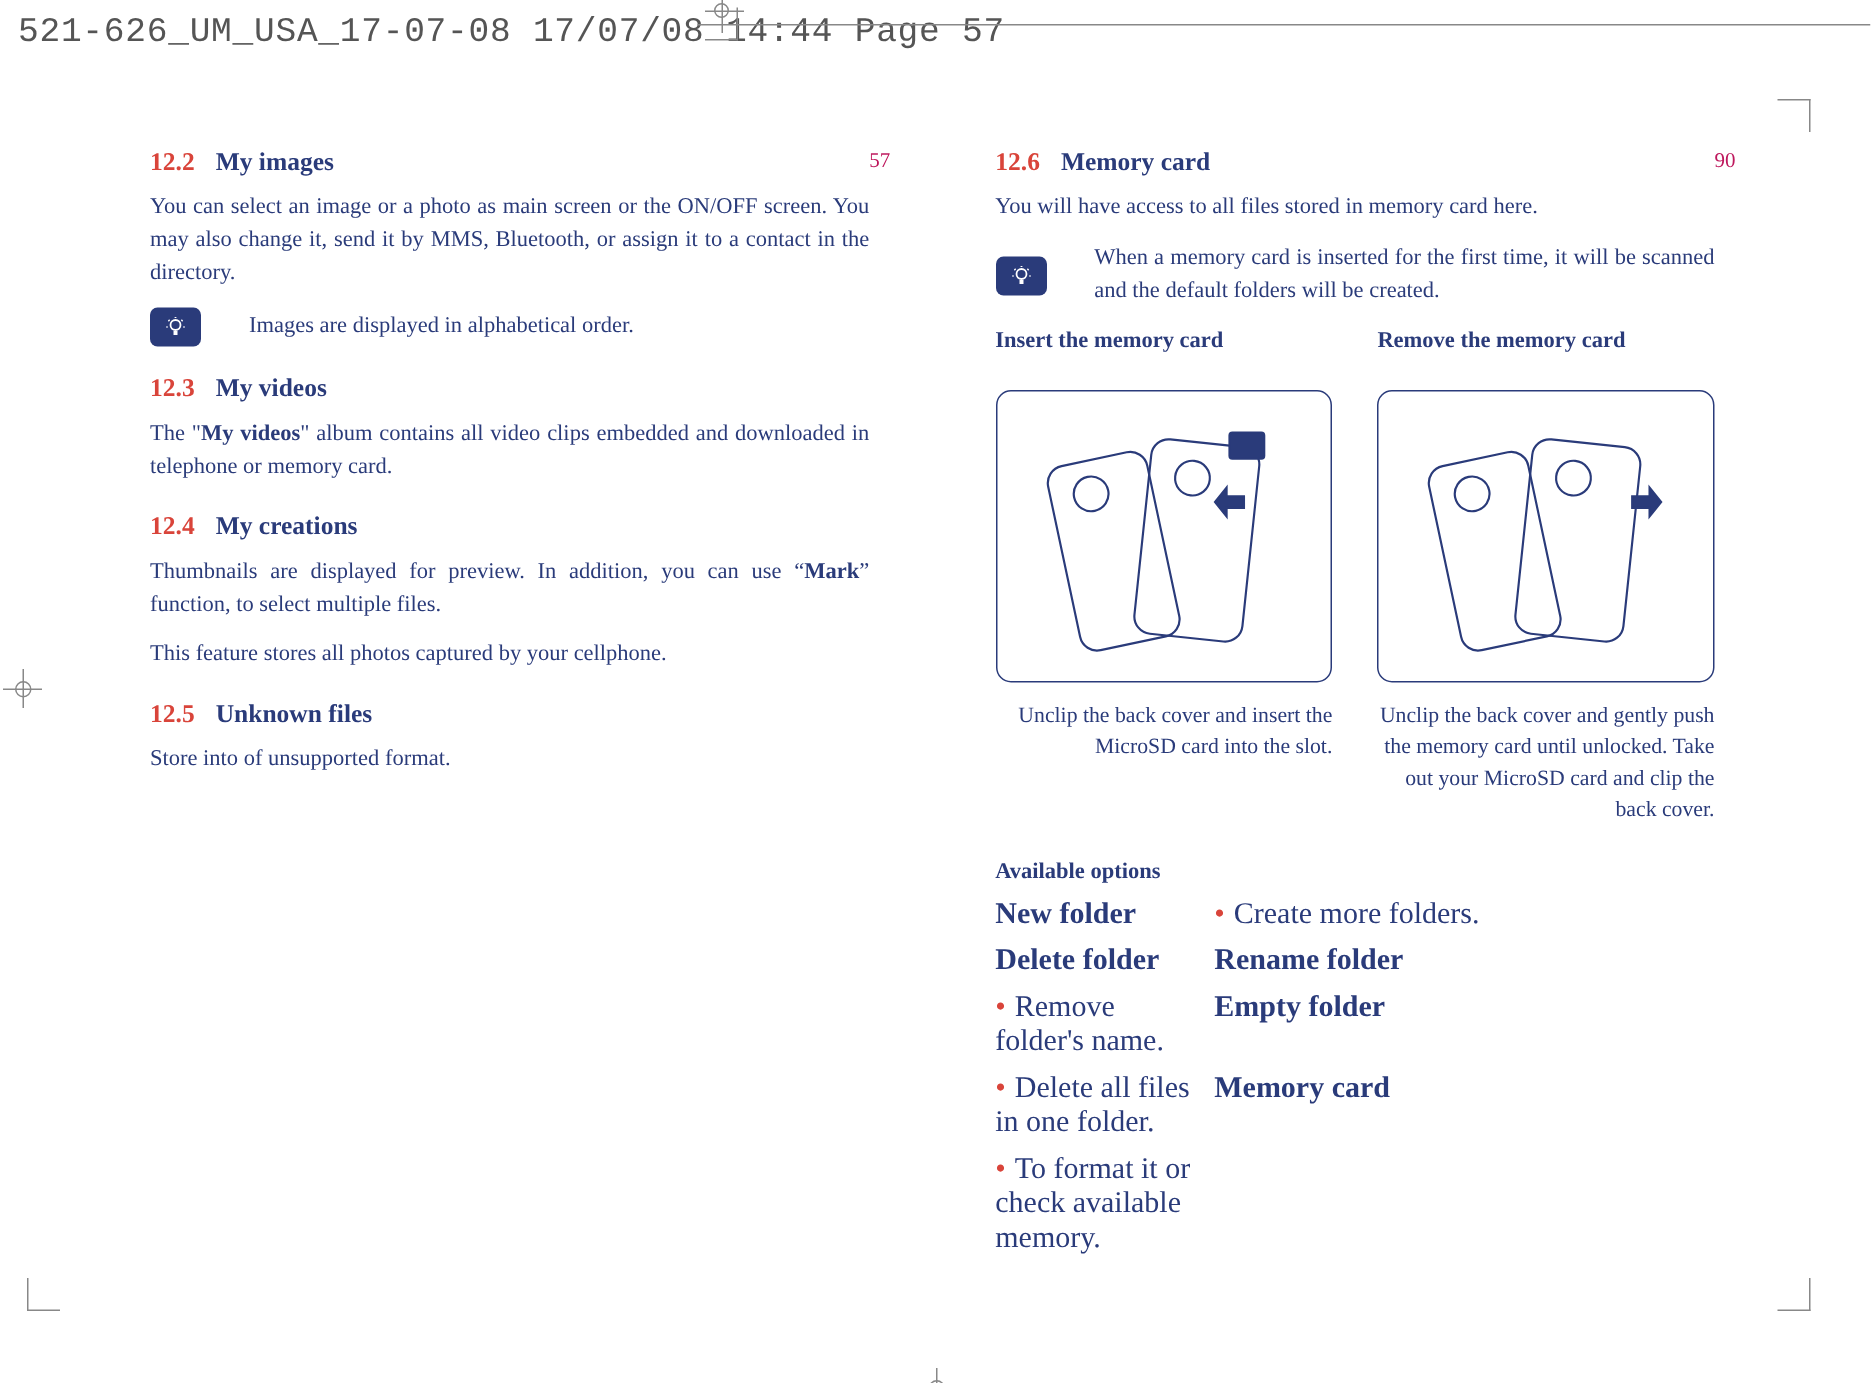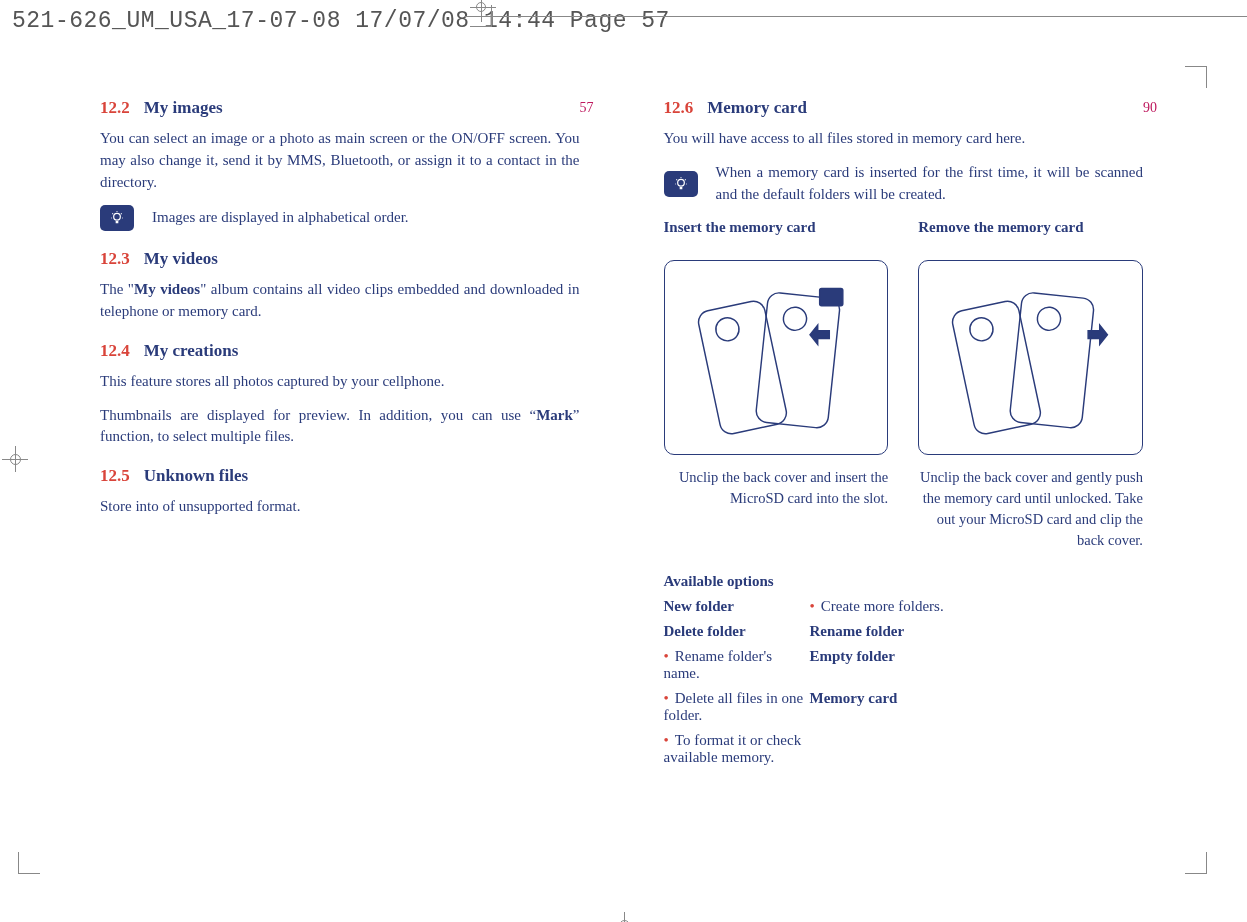--- a/index.html
+++ b/index.html
@@ -45,34 +45,34 @@
     display: flex;
     gap: 70px;
   }
   .page { flex:1; display:flex; flex-direction:row; }
   .page-content { flex:1; }
   .page-num { text-align:center; font-size:14px; color:#be185d; margin-top:20px; }
 
   h3 { font-size: 17px; font-weight: bold; margin: 18px 0 10px 0; color:#2a3b7a; }
   h3 .num { color:#d9443a; margin-right:14px; }
   p { line-height: 1.45; margin-bottom: 12px; text-align: justify; }
-  .tip-row { display:flex; align-items:center; gap:18px; margin:8px 0 14px 0; }
+  .tip-row { display:flex; align-items:center; gap:32px; margin:8px 0 14px 0; }
   .tip-icon { width:34px; height:26px; background:#2a3b7a; border-radius:5px; display:flex; align-items:center; justify-content:center; flex-shrink:0; }
   .tip-icon svg { width:16px; height:16px; }
   .tip-text { flex:1; line-height:1.45; text-align:justify; }
 
   .cols { display:flex; gap:30px; margin-top:14px; }
   .col { flex:1; }
   .col-title { font-weight:bold; margin-bottom:24px; }
   .img-box { width:100%; height:195px; border:1px solid #2a3b7a; border-radius:10px; display:flex; align-items:center; justify-content:center; background:#fff; margin-bottom:12px; }
   .img-box svg { width:90%; height:90%; }
   .caption { text-align:right; line-height:1.45; font-size:14.5px; }
 
   .opts-title { font-weight:bold; margin-top:22px; margin-bottom:8px; }
-  .opts { display:grid; grid-template-columns: 140px auto; row-gap:8px; column-gap:6px; font-size:15px; }
+  .opts { display:grid; grid-template-columns: 140px auto; row-gap:8px; column-gap:6px; font-size:20px; }
   .opt-label { font-weight:bold; }
   .opt-desc { }
   .bullet { color:#d9443a; margin-right:6px; }
 
   .corner-bl { position:absolute; left:18px; bottom:48px; width:22px; height:22px; border-left:1px solid #888; border-bottom:1px solid #888; }
   .corner-tr { position:absolute; right:40px; top:66px; width:22px; height:22px; border-right:1px solid #888; border-top:1px solid #888; }
   .corner-br { position:absolute; right:40px; bottom:48px; width:22px; height:22px; border-right:1px solid #888; border-bottom:1px solid #888; }
 
   .reg-left { position:absolute; left:6px; top:450px; }
   .reg-left:before,.reg-left:after{content:"";position:absolute;background:#888;}
@@ -122,22 +122,22 @@
               <path d="M12 2v1M5 5l1 1M19 5l-1 1M3 12h1M20 12h1"></path>
             </svg>
         </div>
         <div class="tip-text">Images are displayed in alphabetical order.</div>
       </div>
 
       <h3><span class="num">12.3</span><span>My videos</span></h3>
       <p><span>The "</span><span class="bold">My videos</span><span>" album contains all video clips embedded and downloaded in telephone or memory card.</span></p>
 
       <h3><span class="num">12.4</span><span>My creations</span></h3>
+      <p><span>Thumbnails are displayed for preview. In addition, you can use “</span><span class="bold">Mark</span><span>” function, to select multiple files.</span></p>
       <p>This feature stores all photos captured by your cellphone.</p>
-      <p><span>Thumbnails are displayed for preview. In addition, you can use “</span><span class="bold">Mark</span><span>” function, to select multiple files.</span></p>
 
       <h3><span class="num">12.5</span><span>Unknown files</span></h3>
       <p>Store into of unsupported format.</p>
 
     </div>
     <div class="page-num">57</div>
   </div>
 
   <div class="page">
     <div class="page-content">
@@ -184,21 +184,21 @@
           <div class="caption">Unclip the back cover and gently push the memory card until unlocked. Take out your MicroSD card and clip the back cover.</div>
         </div>
       </div>
 
       <div class="opts-title">Available options</div>
       <div class="opts">
         <div class="opt-label">New folder</div>
         <div class="opt-desc"><span class="bullet">•</span><span>Create more folders.</span></div>
         <div class="opt-label">Delete folder</div>
         <div class="opt-label">Rename folder</div>
-        <div class="opt-desc"><span class="bullet">•</span><span>Rename folder's name.</span></div>
+        <div class="opt-desc"><span class="bullet">•</span><span>Remove folder's name.</span></div>
         <div class="opt-label">Empty folder</div>
         <div class="opt-desc"><span class="bullet">•</span><span>Delete all files in one folder.</span></div>
         <div class="opt-label">Memory card</div>
         <div class="opt-desc"><span class="bullet">•</span><span>To format it or check available memory.</span></div>
       </div>
 
     </div>
     <div class="page-num">90</div>
   </div>
 

